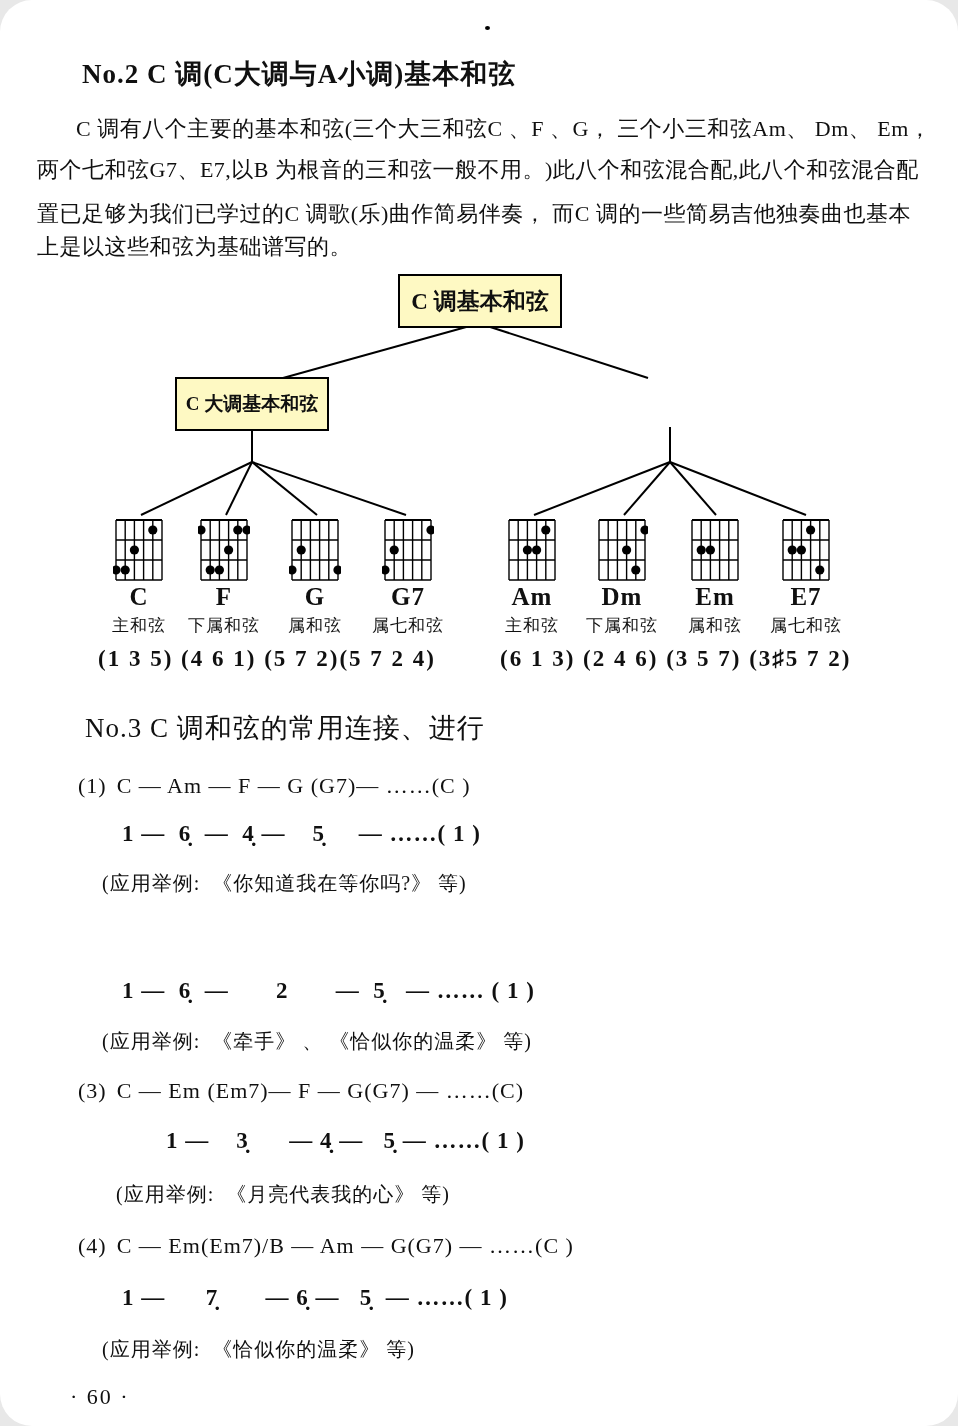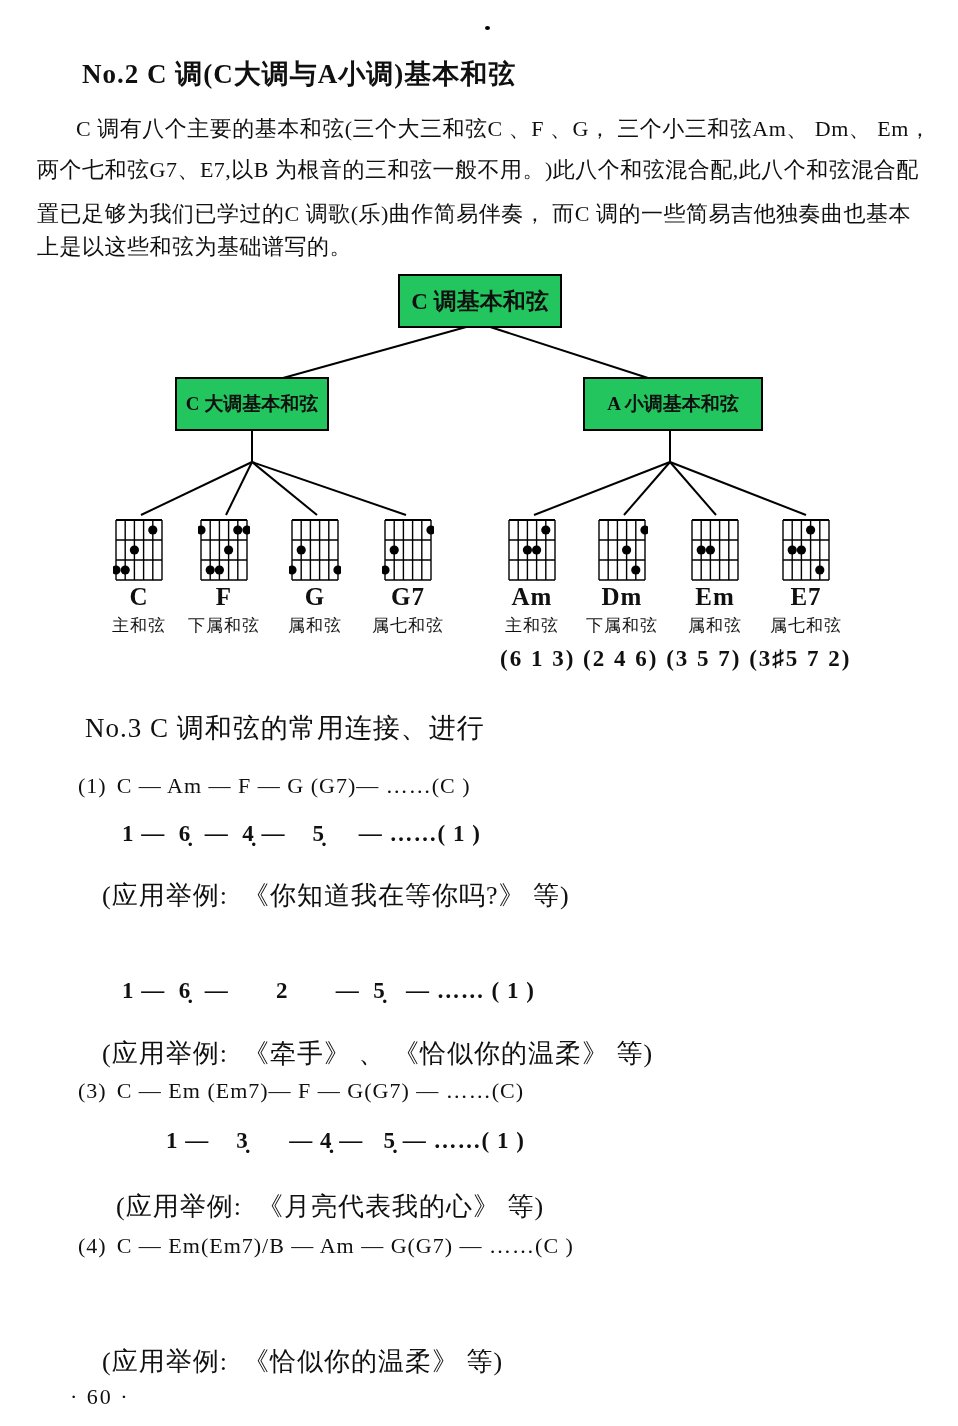--- a/index.html
+++ b/index.html
@@ -1,43 +1,43 @@
 <!DOCTYPE html>
 <html><head>
 <meta charset="utf-8">
 <style>
   html,body{margin:0;padding:0;background:#e8e8e8;}
   .page{
     position:relative;width:958px;height:1426px;background:#ffffff;
     font-family:"Liberation Serif","DejaVu Serif",serif;color:#101010;
-    overflow:hidden;margin:0 auto;
+    overflow:hidden;margin:0 auto;border-radius:32px;
   }
   .abs{position:absolute;}
   .pre{white-space:pre;}
   .h1{font-size:27px;font-weight:bold;letter-spacing:1px;}
   .para{font-size:22px;letter-spacing:0.5px;}
   .box{
-    position:absolute;border:2px solid #000;background:#22c55e;
+    position:absolute;border:2px solid #000;background:#fef9c3;
     display:flex;align-items:center;justify-content:center;
     font-weight:bold;
   }
   .rootbox{left:398px;top:274px;width:160px;height:50px;font-size:23px;}
   .lbox{left:175px;top:377px;width:150px;height:50px;font-size:19px;}
   .rbox{left:583px;top:377px;width:176px;height:50px;font-size:19px;}
   svg.connectors{position:absolute;left:0;top:0;pointer-events:none;}
   .chord{position:absolute;top:518px;width:86px;text-align:center;}
   .chord svg{display:block;margin:0 auto;}
   .chord-name{font-size:25px;font-weight:bold;margin-top:1px;letter-spacing:1px;}
   .chord-func{font-size:17px;margin-top:3px;letter-spacing:1px;}
   .degrees-line{font-size:23px;font-weight:bold;letter-spacing:2px;}
   .h2{font-size:27px;font-weight:normal;letter-spacing:1px;}
   .prog{font-size:22px;letter-spacing:1px;}
   .prog-num{margin-right:10px;}
   .deg{font-size:23px;font-weight:bold;letter-spacing:1px;}
-  .example{font-size:26px;letter-spacing:1px;margin-top:8px;}
+  .example{font-size:20px;letter-spacing:1px;}
   .footer{font-size:22px;letter-spacing:2px;margin-left:32px;}
   .speck{position:absolute;background:#000;border-radius:50%;}
 </style>
 </head>
 <body>
 
 <div class="page">
 
   <div class="speck" style="left:485px;top:26px;width:5px;height:4px;"></div>
 
@@ -60,21 +60,20 @@
 
     <line x1="670" y1="427" x2="670" y2="462" stroke="#000" stroke-width="2"></line>
     <line x1="670" y1="462" x2="534" y2="515" stroke="#000" stroke-width="2"></line>
     <line x1="670" y1="462" x2="624" y2="515" stroke="#000" stroke-width="2"></line>
     <line x1="670" y1="462" x2="716" y2="515" stroke="#000" stroke-width="2"></line>
     <line x1="670" y1="462" x2="806" y2="515" stroke="#000" stroke-width="2"></line>
   </svg>
 
   <div class="box rootbox">C 调基本和弦</div>
   <div class="box lbox">C 大调基本和弦</div>
-  <div class="box rbox">A 小调基本和弦</div>
 
   <div class="chord" style="left:96px;">
       <svg width="52" height="64">
         <line x1="3" x2="3" y1="2" y2="62" stroke="#000" stroke-width="1.4"></line>
         <line x1="12.2" x2="12.2" y1="2" y2="62" stroke="#000" stroke-width="1.4"></line>
         <line x1="21.4" x2="21.4" y1="2" y2="62" stroke="#000" stroke-width="1.4"></line>
         <line x1="30.599999999999998" x2="30.599999999999998" y1="2" y2="62" stroke="#000" stroke-width="1.4"></line>
         <line x1="39.8" x2="39.8" y1="2" y2="62" stroke="#000" stroke-width="1.4"></line>
         <line x1="49" x2="49" y1="2" y2="62" stroke="#000" stroke-width="1.4"></line>
         <line x1="3" x2="49" y1="2" y2="2" stroke="#000" stroke-width="2"></line>
@@ -220,33 +219,35 @@
         <line x1="3" x2="49" y1="62" y2="62" stroke="#000" stroke-width="1.4"></line>
         <circle cx="30.599999999999998" cy="12" r="4.6" fill="#000"></circle>
         <circle cx="12.2" cy="32" r="4.6" fill="#000"></circle>
         <circle cx="21.4" cy="32" r="4.6" fill="#000"></circle>
         <circle cx="39.8" cy="52" r="4.6" fill="#000"></circle>
       </svg>
     <div class="chord-name">E7</div>
     <div class="chord-func">属七和弦</div>
   </div>
 
+  <div class="abs degrees-line pre" style="left:98px;top:646px;">(1 3 5) (4 6 1) (5 7 2)(5 7 2 4)</div>
   <div class="abs degrees-line pre" style="left:500px;top:646px;">(6 1 3) (2 4 6) (3 5 7) (3♯5 7 2)</div>
 
   <div class="abs h2" style="left:85px;top:710px;">No.3 C 调和弦的常用连接、进行</div>
 
   <div class="abs prog pre" style="left:78px;top:773px;"><span class="prog-num">(1)</span><span>C — Am — F — G (G7)— ……(C )</span></div>
   <div class="abs deg pre" style="left:122px;top:821px;">1 —  6̣  —  4̣ —    5̣     — ……( 1 )</div>
   <div class="abs example pre" style="left:102px;top:870px;">(应用举例:  《你知道我在等你吗?》 等)</div>
 
   <div class="abs deg pre" style="left:122px;top:978px;">1 —  6̣  —       2       —  5̣   — …… ( 1 )</div>
   <div class="abs example pre" style="left:102px;top:1028px;">(应用举例:  《牵手》 、 《恰似你的温柔》 等)</div>
 
   <div class="abs prog pre" style="left:78px;top:1078px;"><span class="prog-num">(3)</span><span>C — Em (Em7)— F — G(G7) — ……(C)</span></div>
   <div class="abs deg pre" style="left:122px;top:1128px;margin-left:44px;">1 —    3̣      — 4̣ —   5̣ — ……( 1 )</div>
   <div class="abs example pre" style="left:116px;top:1181px;">(应用举例:  《月亮代表我的心》 等)</div>
 
   <div class="abs prog pre" style="left:78px;top:1233px;"><span class="prog-num">(4)</span><span>C — Em(Em7)/B — Am — G(G7) — ……(C )</span></div>
+  <div class="abs deg pre" style="left:122px;top:1285px;">1 —      7̣       — 6̣ —   5̣  — ……( 1 )</div>
   <div class="abs example pre" style="left:102px;top:1336px;">(应用举例:  《恰似你的温柔》 等)</div>
 
   <div class="abs footer" style="left:38px;top:1384px;">·  60  ·</div>
 
 </div>
 
 </body></html>

